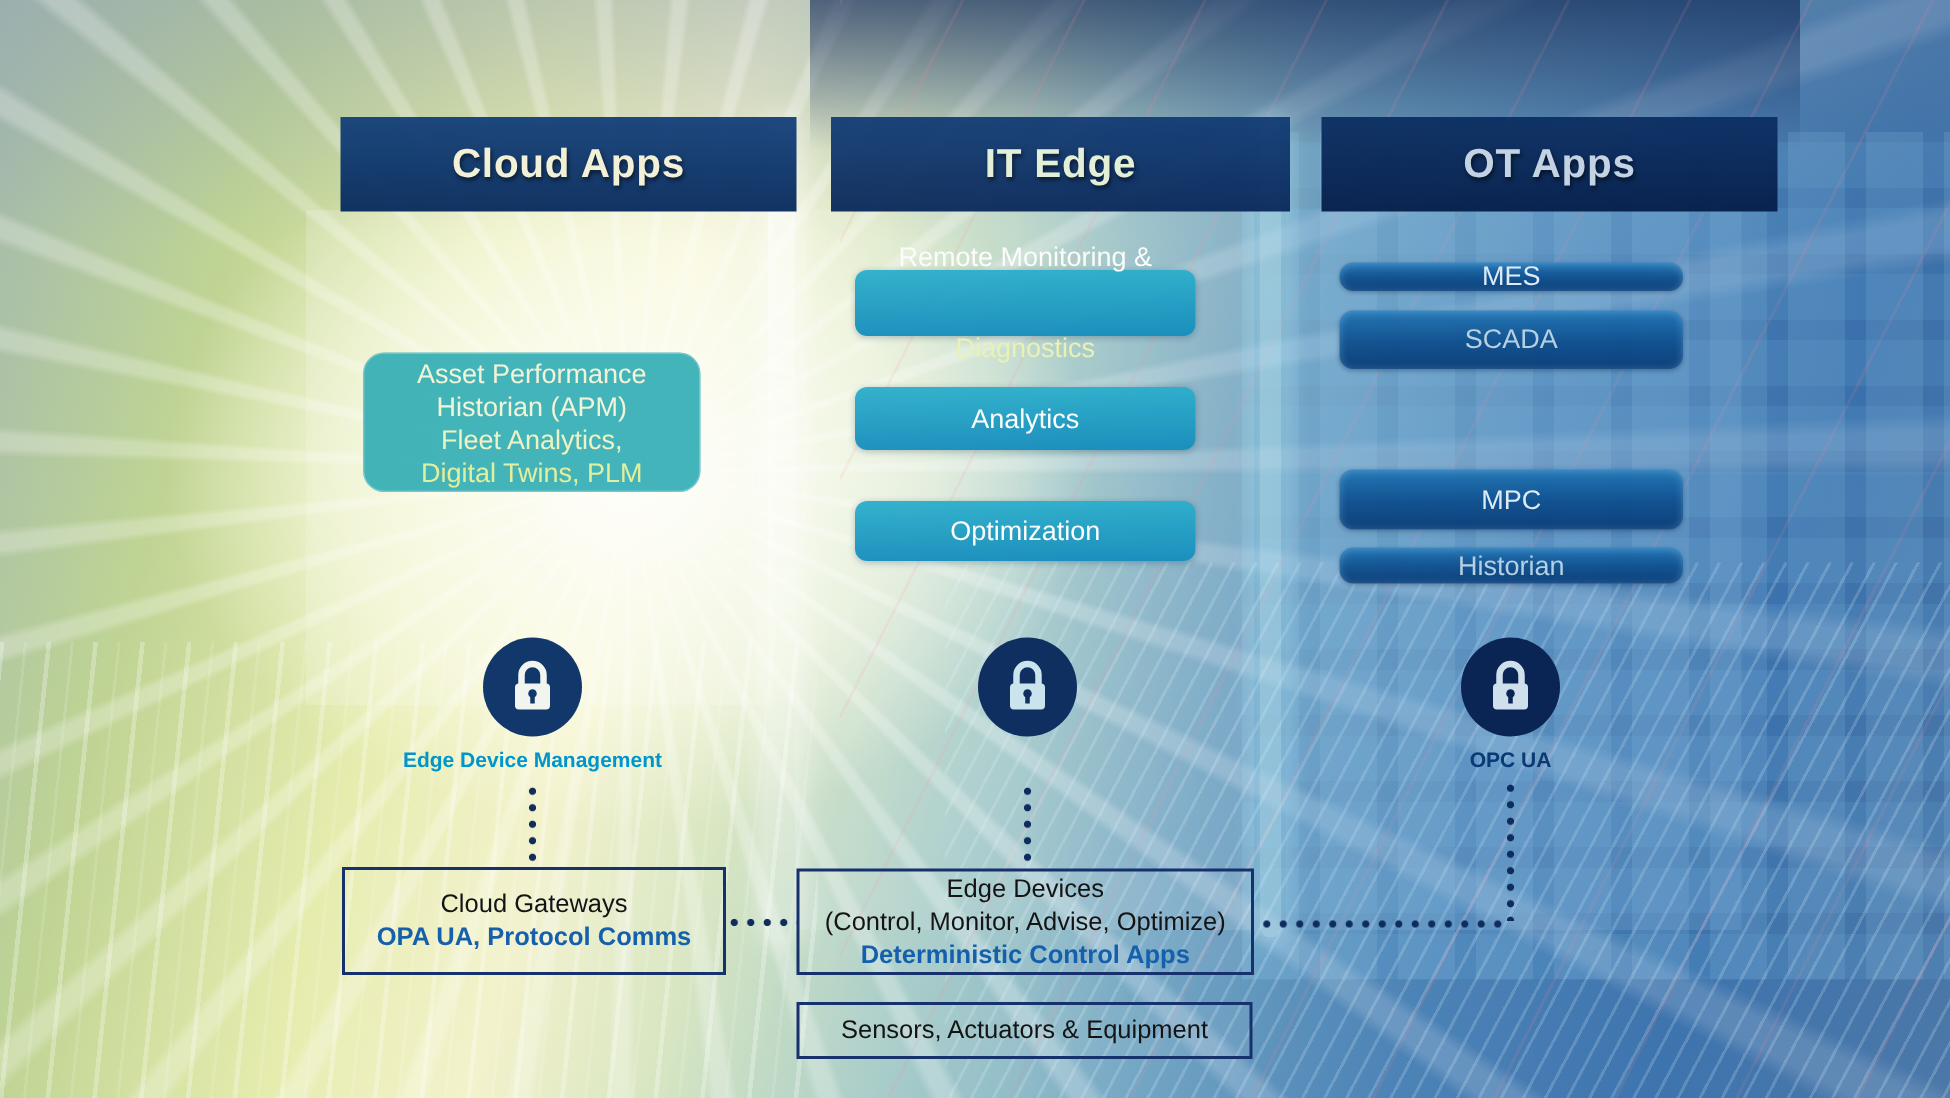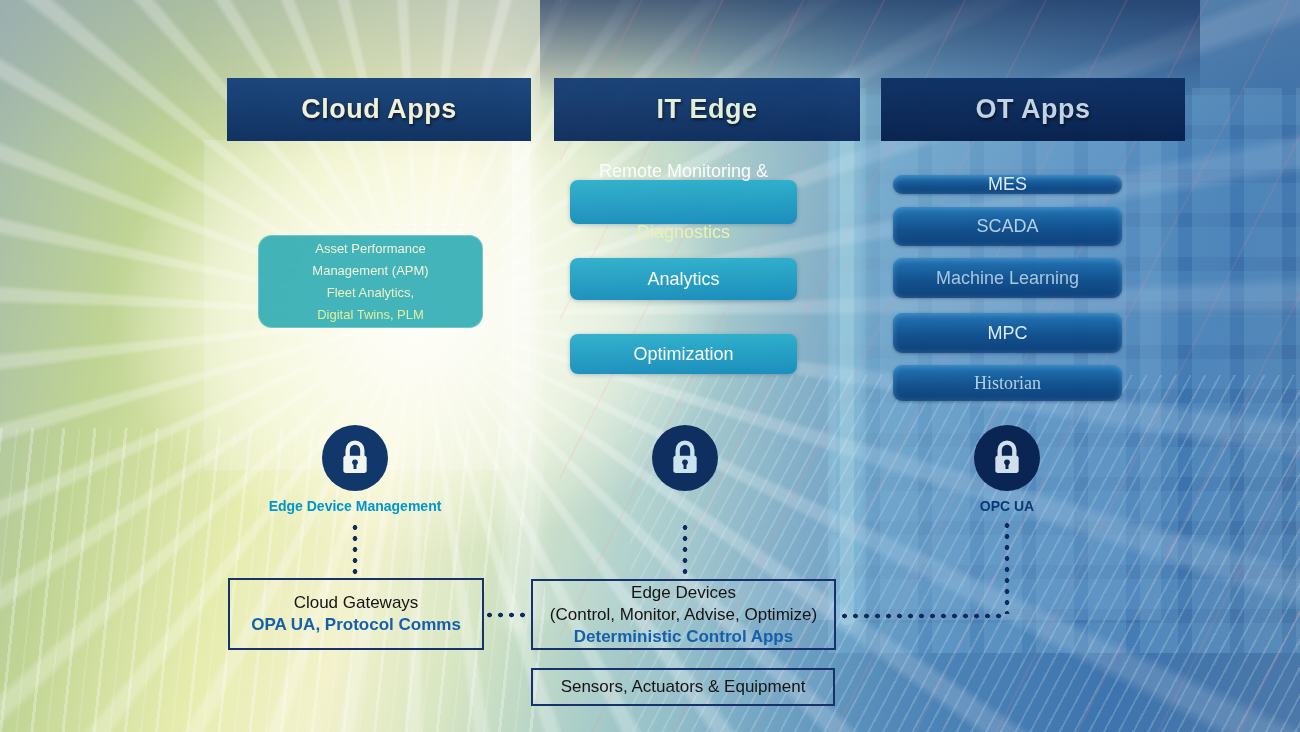--- a/index.html
+++ b/index.html
@@ -60,41 +60,41 @@
   .header-it { left:530px; width:306px; color:#e4efd8;
     background:linear-gradient(180deg, rgba(16,58,116,0.93), rgba(9,40,90,0.95)); }
   .header-ot { left:857px; width:304px; color:#c3d3e3;
     background:linear-gradient(180deg, rgba(13,48,100,0.96), rgba(7,32,76,0.97)); }
 
   
   .apm-box { position:absolute; left:242px; top:235px; width:225px; height:93px;
     border-radius:14px; background:rgba(41,170,178,0.88);
     box-shadow: inset 0 0 0 1px rgba(255,255,255,0.25);
     display:flex; flex-direction:column; align-items:center; justify-content:center;
-    font-size:13px; line-height:22px; text-align:center;margin-left:16px; }
+    font-size:18px; line-height:22px; text-align:center; }
   .apm-l12 { color:#f2f4d8; } .apm-l3 { color:#edf3c2; } .apm-l4 { color:#e2ef9e; }
 
   .it-box { position:absolute; left:570px; width:227px; border-radius:8px;
     background:linear-gradient(180deg, rgba(42,174,203,0.95), rgba(21,140,188,0.95));
     box-shadow:0 1px 4px rgba(0,40,80,0.25);
     display:flex; flex-direction:column; align-items:center; justify-content:center;
     color:#fbfdfb; font-size:18px; line-height:21px; text-align:center;gap:40px; }
   .it-1 { top:180px; height:44px; } .it-1 .l2 { color:#e9f2b4; }
   .it-2 { top:258px; height:42px; } .it-3 { top:334px; height:40px; }
 
   .ot-box { position:absolute; left:893px; width:229px; border-radius:9px;
     background:linear-gradient(180deg, rgba(30,115,180,0.93) 0%, rgba(13,77,140,0.94) 55%, rgba(9,60,118,0.95) 100%);
     box-shadow: inset 0 1px 6px rgba(140,200,240,0.40), 0 1px 3px rgba(0,20,50,0.30);
     display:flex; align-items:center; justify-content:center;
     font-size:18px; color:#b5cfe3; }
   .ot-1 { top:155px; height:19px; color:#dcebf7;margin-top:20px; }
   .ot-2 { top:207px; height:39px; }
   .ot-3 { top:258px; height:40px; color:#a9c6dd; }
   .ot-4 { top:313px; height:40px; color:#dcebf7; }
-  .ot-5 { top:365px; height:36px;font-family:Liberation Serif, serif; }
+  .ot-5 { top:365px; height:24px; }
 
   
   .lock-circle { position:absolute; top:425px; width:66px; height:66px; border-radius:50%;
     display:flex; align-items:center; justify-content:center; }
   .lock-1 { left:322px; background:#11376b; }
   .lock-2 { left:652px; background:#0e2f60; }
   .lock-3 { left:974px; background:#0a2554; }
   .lock-1 .shackle { stroke:#f1f5f0; } .lock-1 .body { fill:#f1f5f0; } .lock-1 .keyhole { fill:#11376b; }
   .lock-2 .shackle { stroke:#c9e4ec; } .lock-2 .body { fill:#c9e4ec; } .lock-2 .keyhole { fill:#0e2f60; }
   .lock-3 .shackle { stroke:#cfdfeb; } .lock-3 .body { fill:#cfdfeb; } .lock-3 .keyhole { fill:#0a2554; }
@@ -145,35 +145,34 @@
   <div class="panel panel-ot"></div>
   <div class="stripe-1"></div>
   <div class="stripe-2"></div>
 
   <div class="header header-cloud">Cloud Apps</div>
   <div class="header header-it">IT Edge</div>
   <div class="header header-ot">OT Apps</div>
 
   <div class="apm-box">
     <span class="apm-l12">Asset Performance</span>
-    <span class="apm-l12">Management (APM)</span>
+    <span class="apm-l12">Historian (APM)</span>
     <span class="apm-l3">Fleet Analytics,</span>
     <span class="apm-l4">Digital Twins, PLM</span>
   </div>
 
   <div class="it-box it-1">
     <span class="l1">Remote Monitoring &amp;</span>
     <span class="l2">Diagnostics</span>
   </div>
   <div class="it-box it-2">Analytics</div>
   <div class="it-box it-3">Optimization</div>
 
   <div class="ot-box ot-1">MES</div>
   <div class="ot-box ot-2">SCADA</div>
-  <div class="ot-box ot-3">Machine Learning</div>
   <div class="ot-box ot-4">MPC</div>
   <div class="ot-box ot-5">Historian</div>
 
   <div class="lock-circle lock-1">
     <svg width="40" height="40" viewBox="0 0 24 24">
       <path class="shackle" d="M7.6 11 V7.2 a4.4 4.4 0 0 1 8.8 0 V11" fill="none" stroke-width="2.6"></path>
       <rect class="body" x="5" y="10.6" width="14" height="10.4" rx="1.6"></rect>
       <circle class="keyhole" cx="12" cy="14.6" r="1.7"></circle>
       <rect class="keyhole" x="11.1" y="15.3" width="1.8" height="3.3"></rect>
     </svg>

